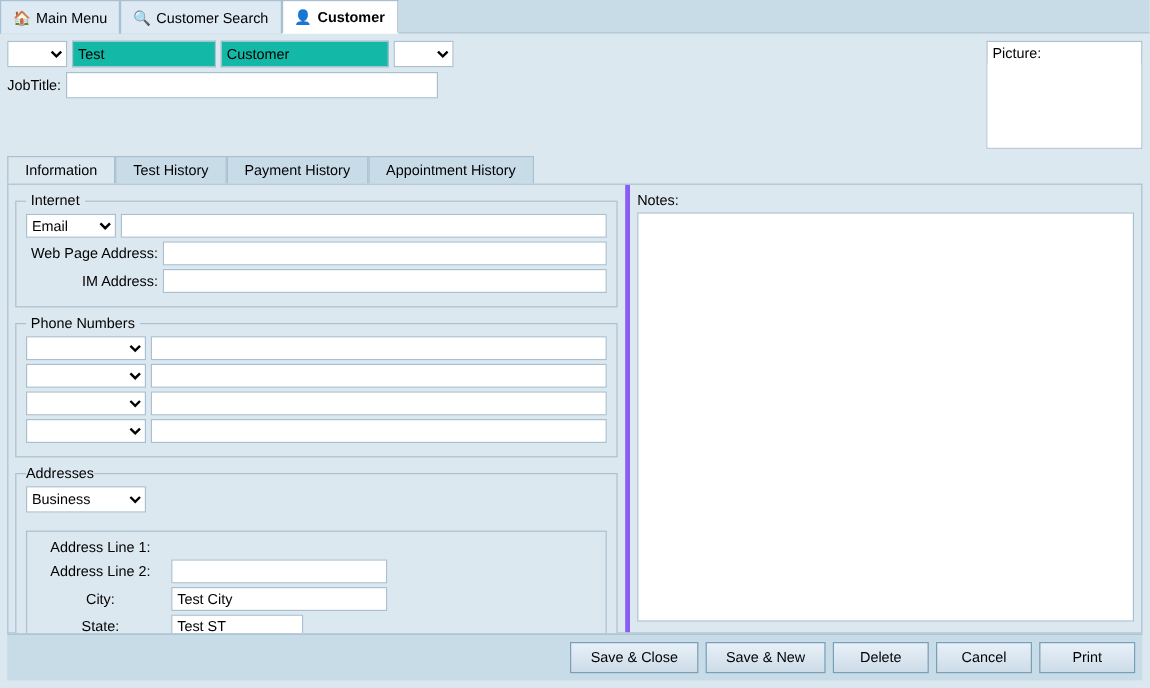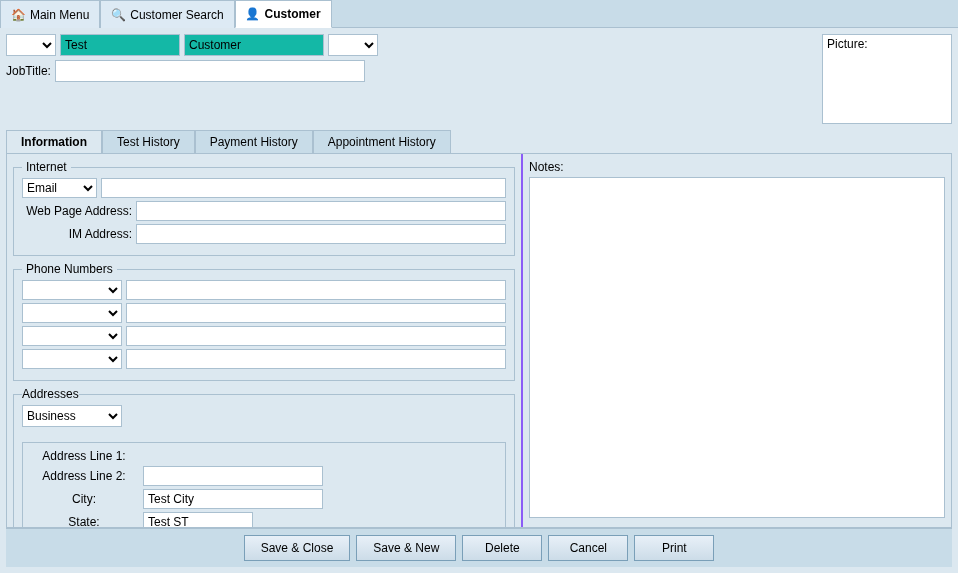--- a/index.html
+++ b/index.html
@@ -103,21 +103,21 @@
     .section-tab {
       padding: 4px 14px;
       border: 1px solid #aac0d0;
       border-bottom: none;
       background: #c8dce8;
       cursor: pointer;
       font-size: 12px;
     }
     .section-tab.active {
       background: #dce8f0;
-      font-weight: bold;
+      font-weight: normal;
     }
 
     
     .content-panel {
       border: 1px solid #aac0d0;
       background: #dce8f0;
       flex: 1;
       display: flex;
       overflow: hidden;
     }
@@ -127,21 +127,21 @@
       padding: 6px;
       display: flex;
       flex-direction: column;
       gap: 6px;
       overflow-y: auto;
     }
 
     .right-panel {
       width: 430px;
       padding: 6px;
-      border-left: 2px solid #8b5cf6;
+      border-left: 4px solid #8b5cf6;
     }
 
     
     .group-box {
       border: 1px solid #aac0d0;
       padding: 4px 8px 8px;
       background: #dce8f0;
     }
     .group-box legend {
       font-size: 12px;
@@ -247,21 +247,21 @@
       border: 1px solid #aac0d0;
       background: white;
       resize: none;
       padding: 4px;
       font-size: 12px;
     }
 
     
     .bottom-toolbar {
       display: flex;
-      justify-content: center;
+      justify-content: flex-end;
       gap: 6px;
       padding: 6px;
       background: #c8dce8;
       border-top: 1px solid #aac0d0;
     }
     .toolbar-btn {
       padding: 4px 16px;
       border: 1px solid #7a9fb8;
       background: linear-gradient(to bottom, #e8f0f8, #ccdce8);
       cursor: pointer;

